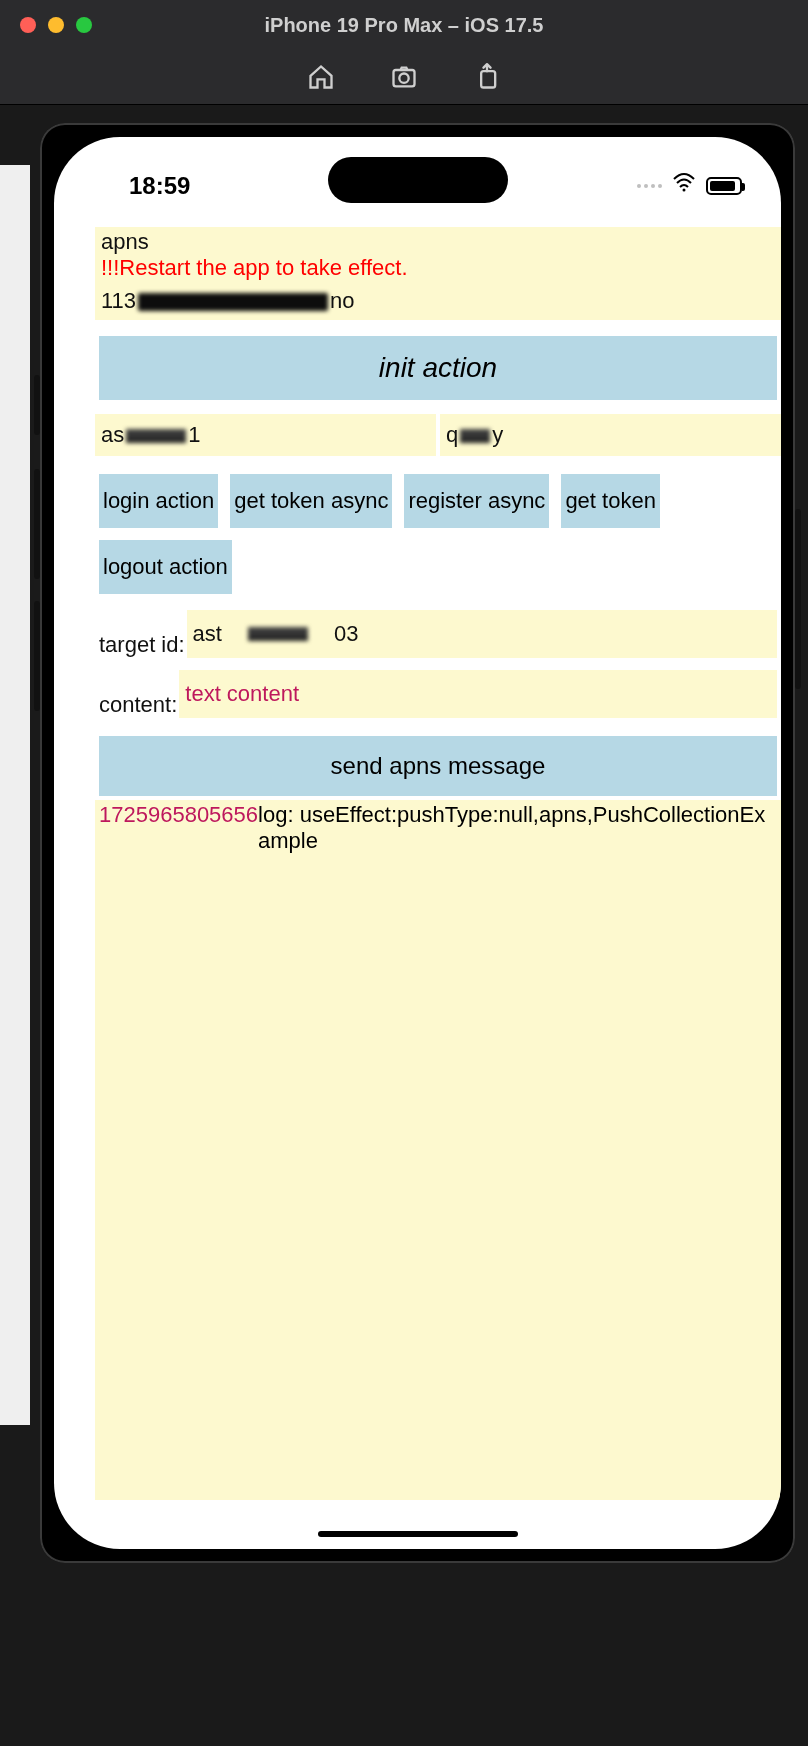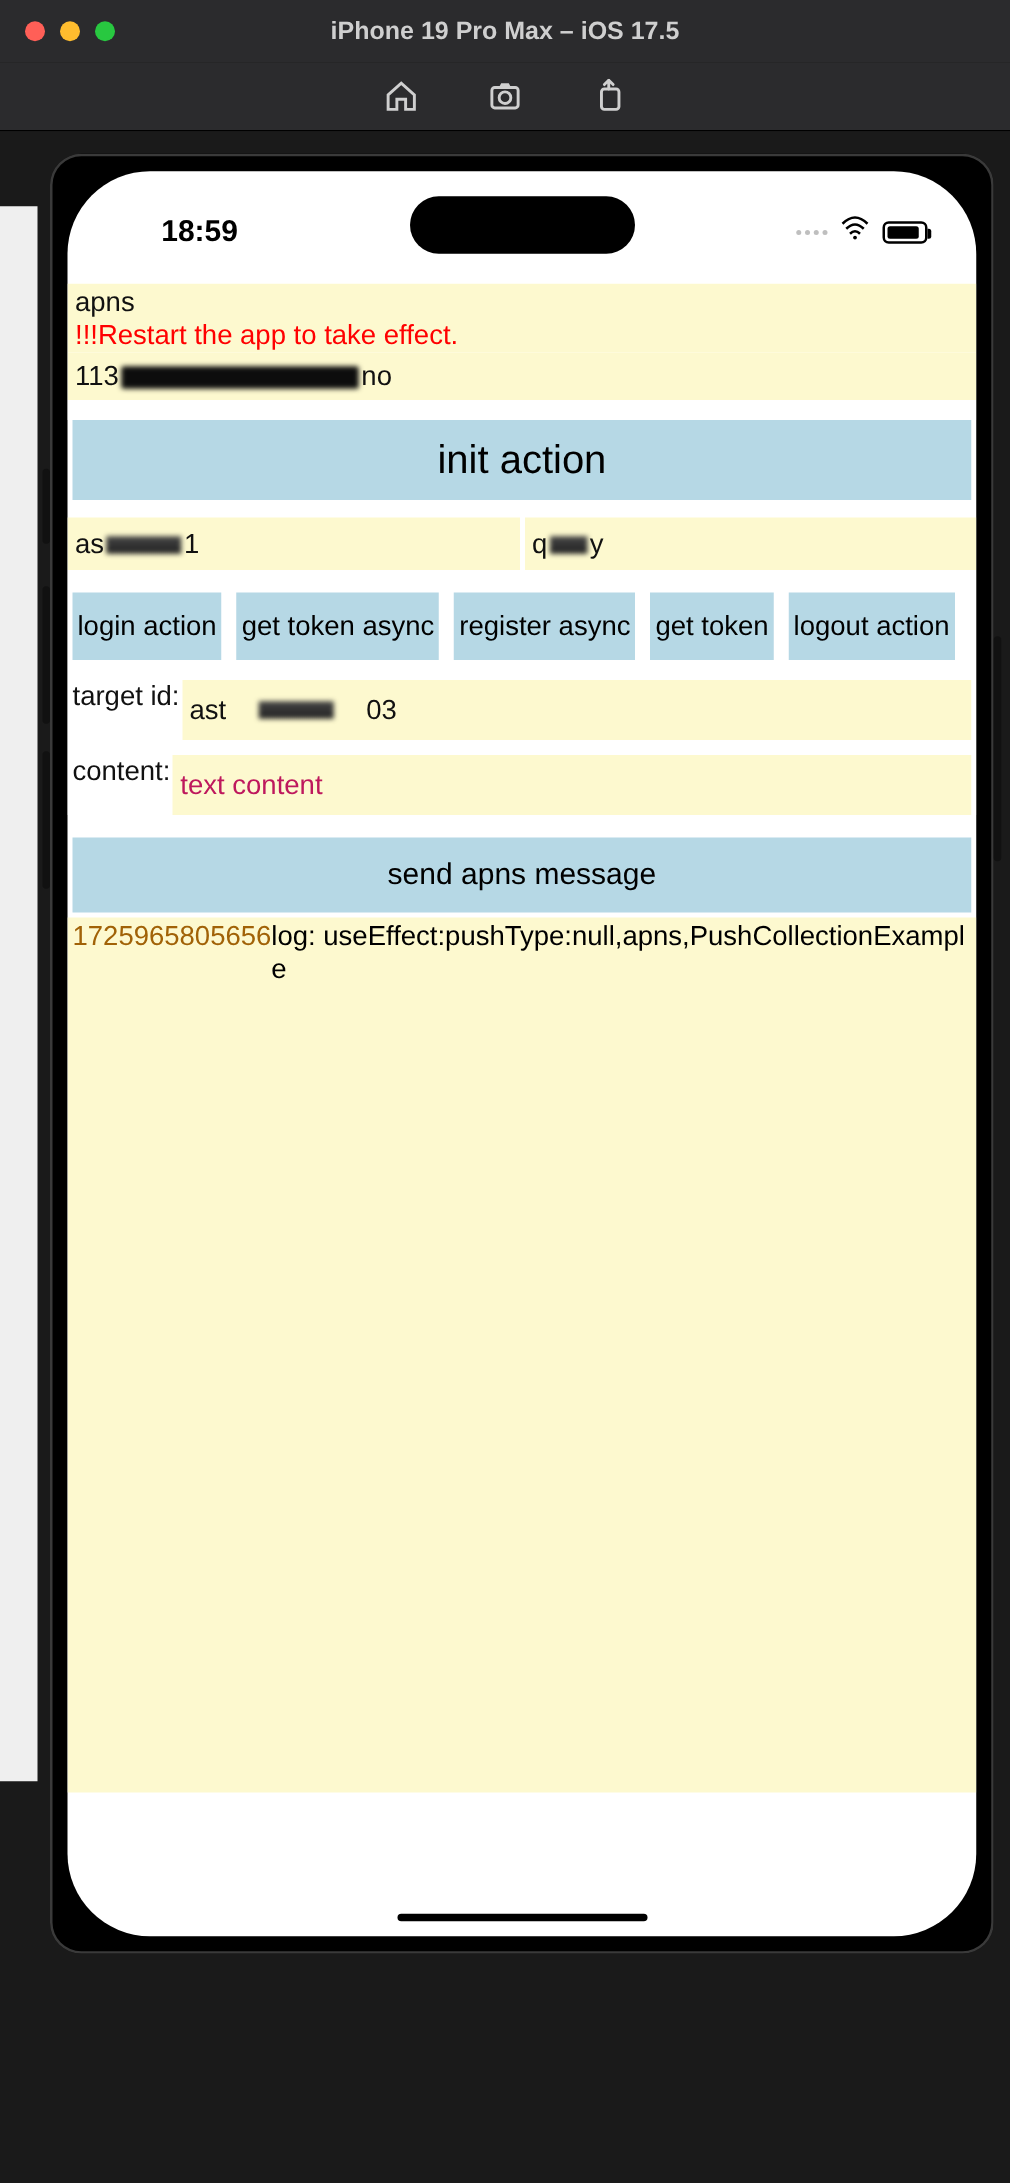--- a/index.html
+++ b/index.html
@@ -116,52 +116,52 @@
   .battery {
     width: 36px; height: 18px;
     border: 2px solid #000; border-radius: 5px;
     position: relative;
     display:flex; align-items:center; padding:2px;
   }
   .battery::after { content:""; position:absolute; right:-5px; top:4px; width:3px; height:8px; background:#000; border-radius:0 2px 2px 0;}
   .battery .fill { background:#000; height:100%; width: 90%; border-radius:2px;}
 
   
-  .app { position:absolute; top:90px; left:0; right:0; bottom:0; font-size:22px; color:#111;}
+  .app { position:absolute; top:90px; left:0; right:0; bottom:0; font-size:22px; color:#111;padding-left:41px;}
   .cream { background: #fdf9cf; }
   .btn {
     background:#b6d8e5;
     color:#000;
     font-size:22px;
     display:flex;
     align-items:center;
     justify-content:center;
     padding: 14px 6px;
     cursor: pointer;
   }
   .row1 { padding: 2px 6px 0; line-height: 1.2; }
   .row1 .warn { color:#ff0000; }
   .row2 { padding: 6px; font-size:22px; }
   .row2 .blur { display:inline-block; width:190px; height:18px; background:#0d0d0d; filter: blur(2px); vertical-align:middle; margin:0 2px; border-radius:2px;}
   .spacer-16 { height:16px; background:#fff;}
-  .init-btn { margin: 0 4px; height:64px; font-size:32px;}
+  .init-btn { margin: 0 4px; height:64px; font-size:28px;font-style:italic;}
   .two-inputs { display:flex; gap:4px; margin-top:14px;}
   .two-inputs .inp { flex:1; padding:8px 6px; font-size:22px; }
   .inp .blur2 { display:inline-block; width:60px; height:14px; background:linear-gradient(#444,#222); filter: blur(2px); vertical-align:middle; margin:0 2px;}
   .btn-row { display:flex; flex-wrap:wrap; gap:12px; padding: 18px 4px 4px; background:#fff;}
   .btn-row .btn { padding:14px 4px; }
-  .field-row { display:flex; align-items:flex-start; background:#fff; padding: 12px 4px 0;}
+  .field-row { display:flex; align-items:flex-end; background:#fff; padding: 12px 4px 0;}
   .field-row .label { white-space: nowrap; padding-right:2px; color:#111;}
   .field-row .field { flex:1; padding:6px; min-height:48px; font-size:22px; display:flex; align-items:center;gap:24px;}
   .field .placeholder { color:#be185d; }
   .field .blur3 { display:inline-block; width:60px; height:14px; background:linear-gradient(#444,#222); filter: blur(2px); vertical-align:middle; margin:0 2px;}
   .send-btn { margin:18px 4px 0; height:60px; font-size:24px;}
   .log-area { min-height: 700px; margin-top:4px; padding:2px 4px; font-size:22px; line-height:1.2;}
   .log-row { display:flex; align-items:flex-start;}
-  .log-ts { color:#a16207; }
+  .log-ts { color:#be185d; }
   .log-txt { color:#000000; word-break:break-all; flex:1;}
 </style>
 </head>
 <body>
 
 <div class="sim-titlebar">
   <div class="traffic-lights">
     <div class="tl red"></div>
     <div class="tl yellow"></div>
     <div class="tl green"></div>

